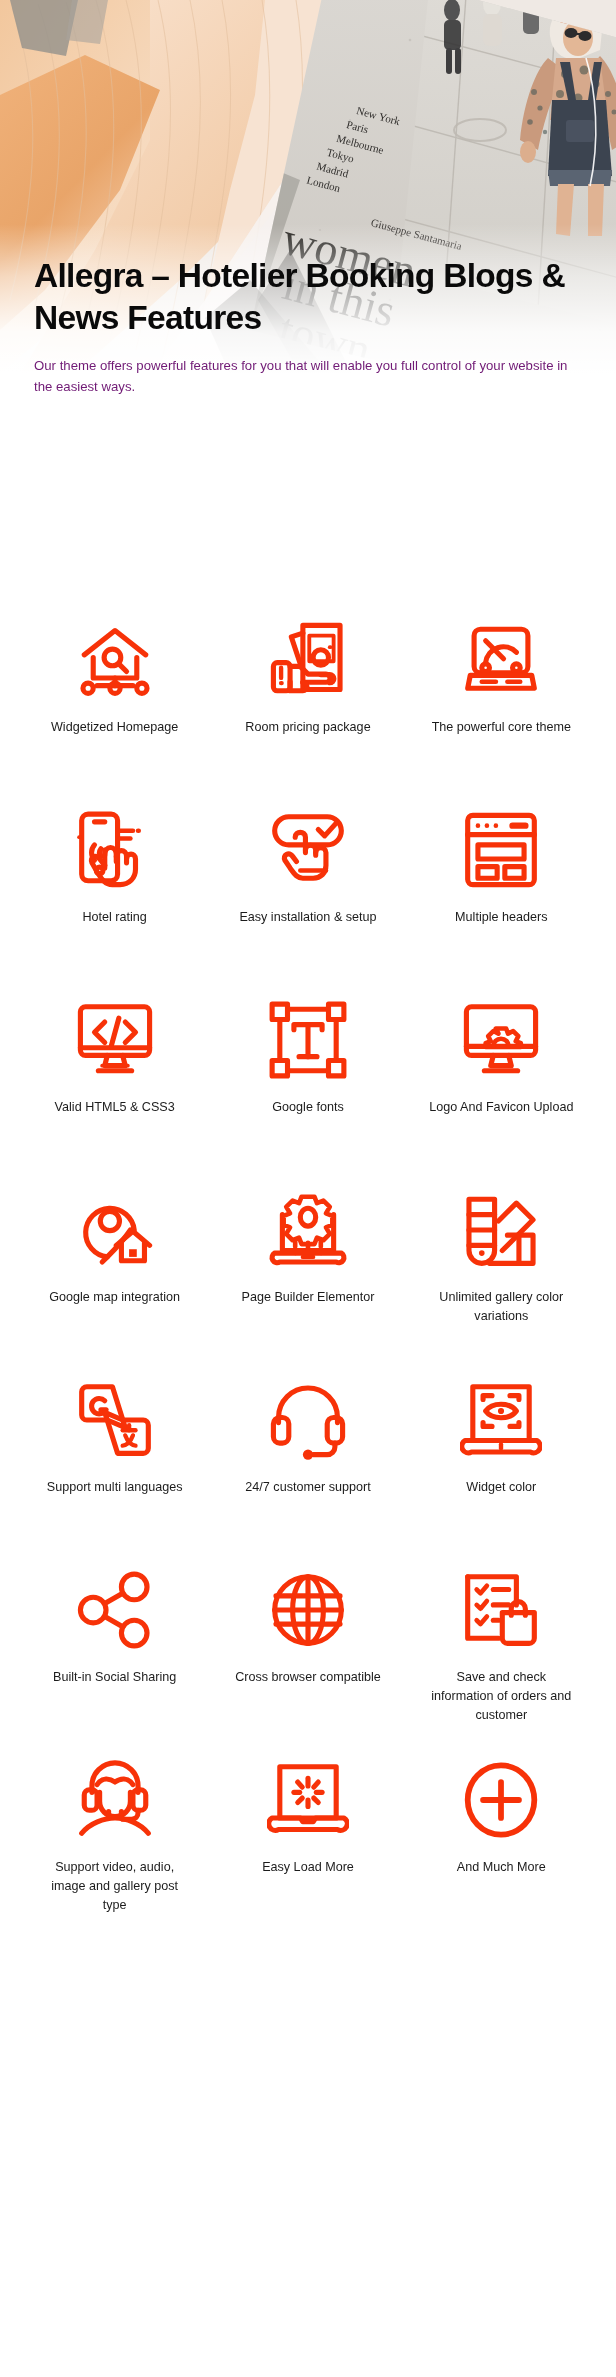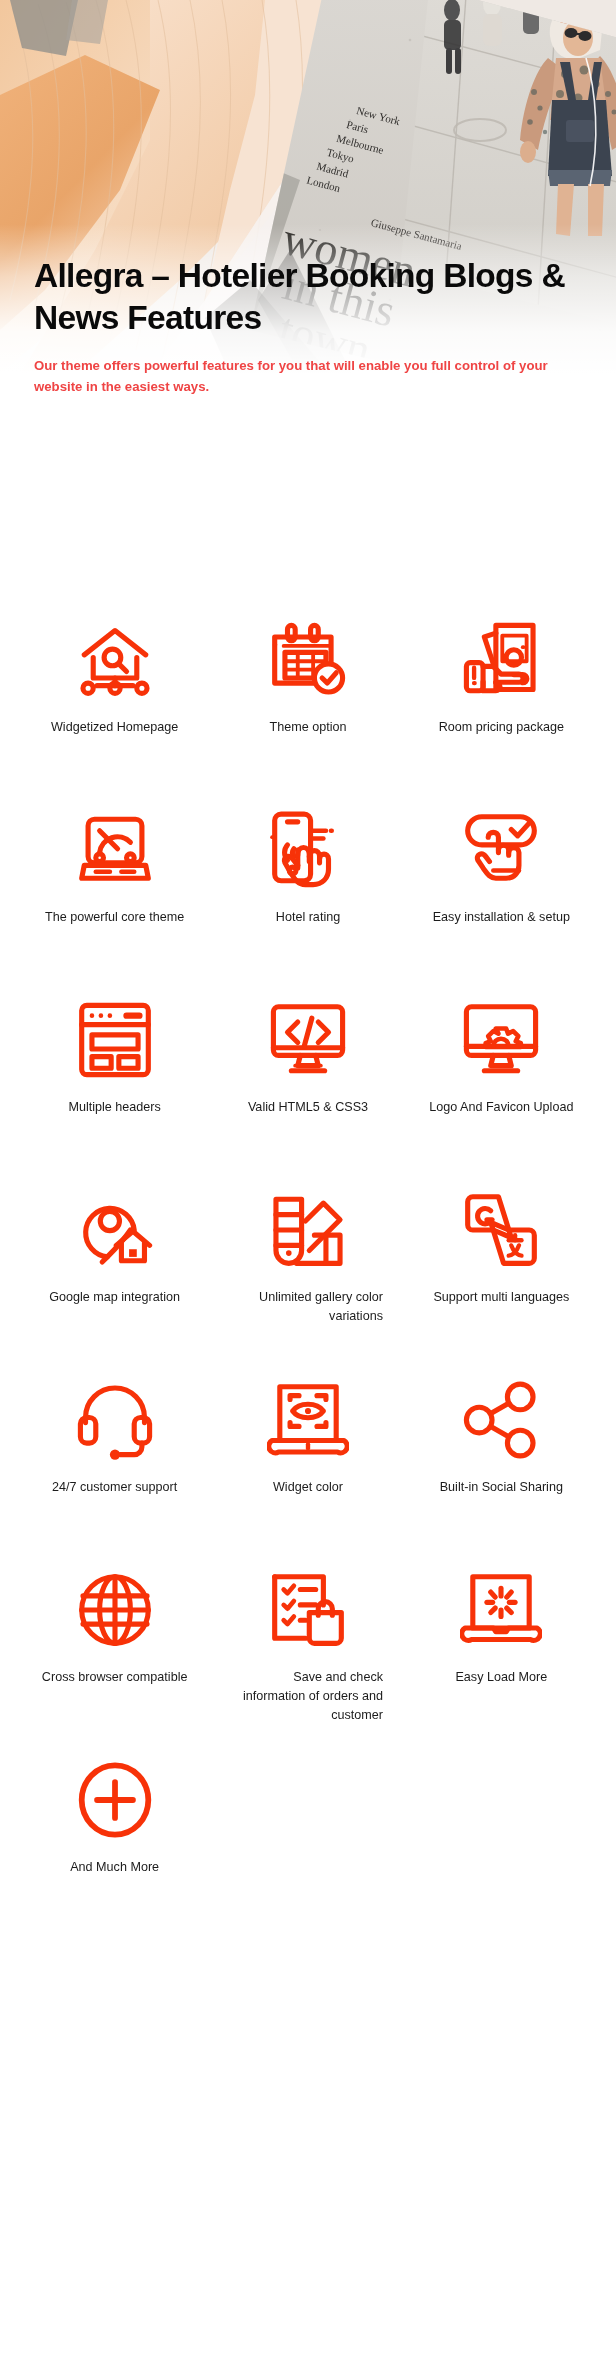--- a/index.html
+++ b/index.html
@@ -45,22 +45,22 @@
     line-height: 1.24;
     font-weight: 800;
     letter-spacing: -0.7px;
     color: #0a0a0a;
     max-width: 560px;
   }
   .page-subtitle {
     margin-top: 17px;
     font-size: 13.2px;
     line-height: 1.62;
-    color: #ef4444;
-    font-weight: 700;
+    color: #701a75;
+    font-weight: 400;
     max-width: 540px;
   }
 
   
   .features {
     position: absolute;
     left: 0; top: 600px;
     width: 616px;
     padding: 0 18px;
     display: grid;
@@ -68,21 +68,21 @@
     row-gap: 0;
     column-gap: 0;
   }
   .feature {
     display: flex;
     flex-direction: column;
     align-items: center;
     justify-content: flex-start;
     height: 190px;
     padding-top: 16px;
-    text-align: right;
+    text-align: center;
   }
   .feature-icon {
     width: 88px;
     height: 88px;
     display: flex;
     align-items: center;
     justify-content: center;
   }
   .feature-icon svg { width: 82px; height: 82px; display: block; }
   .feature-label {
@@ -304,37 +304,20 @@
           <path d="M32 46 V52"></path>
             <path d="M18 52 H46"></path>
           <circle cx="11" cy="54" r="4"></circle>
             <circle cx="32" cy="54" r="4"></circle>
             <circle cx="53" cy="54" r="4"></circle>
         </svg>
       </span>
       <span class="feature-label">Widgetized Homepage</span>
     </div>
 
-    <div class="feature">
-      <span class="feature-icon">
-        <svg viewBox="0 0 64 64" fill="none" stroke="#F73208" stroke-width="4" stroke-linecap="round" stroke-linejoin="round">
-          <path d="M6 14 H50 V50 H6 Z"></path>
-          <rect x="16" y="5" width="6" height="12" rx="3"></rect>
-          <rect x="34" y="5" width="6" height="12" rx="3"></rect>
-          <path d="M13 21 H50" stroke-width="3"></path>
-          <path d="M6 20 h0.5" stroke-width="3"></path>
-          <rect x="14" y="26" width="32" height="20"></rect>
-          <path d="M24 26 V46 M36 26 V46 M14 33 H46 M14 39.5 H46" stroke-width="3"></path>
-          <circle cx="48" cy="46" r="11" stroke-width="4" fill="#fff"></circle>
-          <path d="M43 46 L47 50 L54 42" stroke-width="4"></path>
-          <path d="M8 50 h5 M18 50 h0.5 M24 50 h8" stroke-width="3"></path>
-        </svg>
-      </span>
-      <span class="feature-label">Theme option</span>
-    </div>
 
     <div class="feature">
       <span class="feature-icon">
         <svg viewBox="0 0 64 64" fill="none" stroke="#F73208" stroke-width="4" stroke-linecap="round" stroke-linejoin="round">
           <rect x="28" y="5" width="29" height="50"></rect>
           <path d="M28 11 L19 14 L27 38"></path>
           <path d="M33 13 H52 V33 H33 Z" stroke-width="3"></path>
           <circle cx="42" cy="30" r="6"></circle>
           <path d="M49 22 h0.5" stroke-width="3"></path>
           <rect x="5" y="34" width="13" height="22" rx="3"></rect>
@@ -426,20 +409,38 @@
           <path d="M40 18 L48 26 L40 34"></path>
           <path d="M35 15 L29 37"></path>
           <path d="M26 44 L24 52 H40 L38 44"></path>
           <path d="M19 56 H45" stroke-width="4"></path>
           <path d="M22 52 H42" stroke-width="3"></path>
         </svg>
       </span>
       <span class="feature-label">Valid HTML5 &amp; CSS3</span>
     </div>
 
+    <div class="feature">
+      <span class="feature-icon">
+        <svg viewBox="0 0 64 64" fill="none" stroke="#F73208" stroke-width="4" stroke-linecap="round" stroke-linejoin="round">
+          <path d="M10 13 V51"></path>
+            <path d="M54 13 V51"></path>
+          <path d="M13 8 H51"></path>
+            <path d="M13 56 H51"></path>
+          <rect x="4" y="4" width="12" height="12" fill="#fff"></rect>
+          <rect x="48" y="4" width="12" height="12" fill="#fff"></rect>
+          <rect x="4" y="48" width="12" height="12" fill="#fff"></rect>
+          <rect x="48" y="48" width="12" height="12" fill="#fff"></rect>
+          <path d="M21 24 V20 H43 V24"></path>
+          <path d="M32 20 V45"></path>
+          <path d="M25 45 H39"></path>
+        </svg>
+      </span>
+      <span class="feature-label">Google fonts</span>
+    </div>
 
     <div class="feature">
       <span class="feature-icon">
         <svg viewBox="0 0 64 64" fill="none" stroke="#F73208" stroke-width="4" stroke-linecap="round" stroke-linejoin="round">
           <rect x="5" y="6" width="54" height="38" rx="4"></rect>
           <path d="M5 37 H59"></path>
           <path d="M28 23 h8 l1.5 4 4-2 4 4 -2 4 4 1.5 v3 H20 v-3 l4-1.5 -2-4 4-4 4 2 Z" stroke-width="3.6"></path>
           <path d="M26 37 a6 6 0 0 1 12 0" stroke-width="3.6"></path>
           <path d="M26 44 L24 52 H40 L38 44"></path>
           <path d="M19 56 H45" stroke-width="4"></path>
@@ -455,20 +456,35 @@
           <path d="M26 53 L22 57"></path>
           <circle cx="28" cy="25" r="7.5"></circle>
           <path d="M33 44 L46 33 L59 44"></path>
           <path d="M37 42 V56 H55 V42"></path>
           <rect x="43" y="47" width="6" height="6" fill="#F73208" stroke="none"></rect>
         </svg>
       </span>
       <span class="feature-label">Google map integration</span>
     </div>
 
+    <div class="feature">
+      <span class="feature-icon">
+        <svg viewBox="0 0 64 64" fill="none" stroke="#F73208" stroke-width="4" stroke-linecap="round" stroke-linejoin="round">
+          <path d="M12 20 V48 H52 V20"></path>
+          <path d="M27 6 h10 l2 5 5-2 5 5 -3 5 5 2 v7 l-5 2 3 5 -5 5 -5-2 -2 5 h-10 l-2-5 -5 2 -5-5 3-5 -5-2 v-7 l5-2 -3-5 5-5 5 2 Z" stroke-width="3.6" fill="#fff"></path>
+          <ellipse cx="32" cy="22" rx="6" ry="7"></ellipse>
+          <path d="M22 40 v5 M22 50 h0.4" stroke-width="3.6"></path>
+          <path d="M32 42 v5 M32 52 h0.4" stroke-width="3.6"></path>
+          <path d="M42 40 v5 M42 50 h0.4" stroke-width="3.6"></path>
+          <path d="M6 50 H58 a4 4 0 0 1-4 7 H10 a4 4 0 0 1-4-7 Z"></path>
+          <path d="M28 53 H36" stroke-width="3.4"></path>
+        </svg>
+      </span>
+      <span class="feature-label">Page Builder Elementor</span>
+    </div>
 
     <div class="feature">
       <span class="feature-icon">
         <svg viewBox="0 0 64 64" fill="none" stroke="#F73208" stroke-width="4" stroke-linecap="round" stroke-linejoin="round">
           <path d="M7 8 H27 V48 a10 10 0 0 1-20 0 Z"></path>
           <path d="M7 20 H27 M7 32 H27 M7 44 H27"></path>
           <circle cx="17" cy="50" r="2.2" fill="#F73208" stroke="none"></circle>
           <path d="M30 25 L44 11 L57 24 L33 48"></path>
           <path d="M37 36 H57 V58 H23"></path>
           <path d="M46 36 V58"></path>
@@ -561,20 +577,36 @@
           <path d="M26 16 H38" stroke-width="4"></path>
           <path d="M26 28 H38" stroke-width="4"></path>
           <path d="M26 40 h4" stroke-width="4"></path>
           <path d="M33 34 H58 V54 a4 4 0 0 1-4 4 H37 a4 4 0 0 1-4-4 Z"></path>
           <path d="M40 36 V31 a5.5 5.5 0 0 1 11 0 v5"></path>
         </svg>
       </span>
       <span class="feature-label">Save and check information of orders and customer</span>
     </div>
 
+    <div class="feature">
+      <span class="feature-icon">
+        <svg viewBox="0 0 64 64" fill="none" stroke="#F73208" stroke-width="4" stroke-linecap="round" stroke-linejoin="round">
+          <path d="M14 26 V21 a18 18 0 0 1 36 0 v5"></path>
+          <path d="M18 20 c4-6 10-5 14-2 c4-3 10-4 14 2"></path>
+          <rect x="8" y="24" width="10" height="16" rx="4"></rect>
+          <rect x="46" y="24" width="10" height="16" rx="4"></rect>
+          <path d="M20 26 v7 a12 12 0 0 0 24 0 v-7"></path>
+          <path d="M50 40 v2 a5 5 0 0 1-5 5 h-7"></path>
+          <path d="M27 41 v5"></path>
+            <path d="M37 41 v5"></path>
+          <path d="M6 58 C12 50 24 46 32 46 C40 46 52 50 58 58"></path>
+        </svg>
+      </span>
+      <span class="feature-label">Support video, audio, image and gallery post type</span>
+    </div>
 
     <div class="feature">
       <span class="feature-icon">
         <svg viewBox="0 0 64 64" fill="none" stroke="#F73208" stroke-width="4" stroke-linecap="round" stroke-linejoin="round">
           <path d="M10 6 H54 V46 H10 Z"></path>
           <g stroke-width="4" stroke-linecap="round">
             <path d="M32 15 V21"></path>
             <path d="M40 18 L36.5 22"></path>
             <path d="M43 26 H38.5"></path>
             <path d="M40 34 L36.5 30.5"></path>

